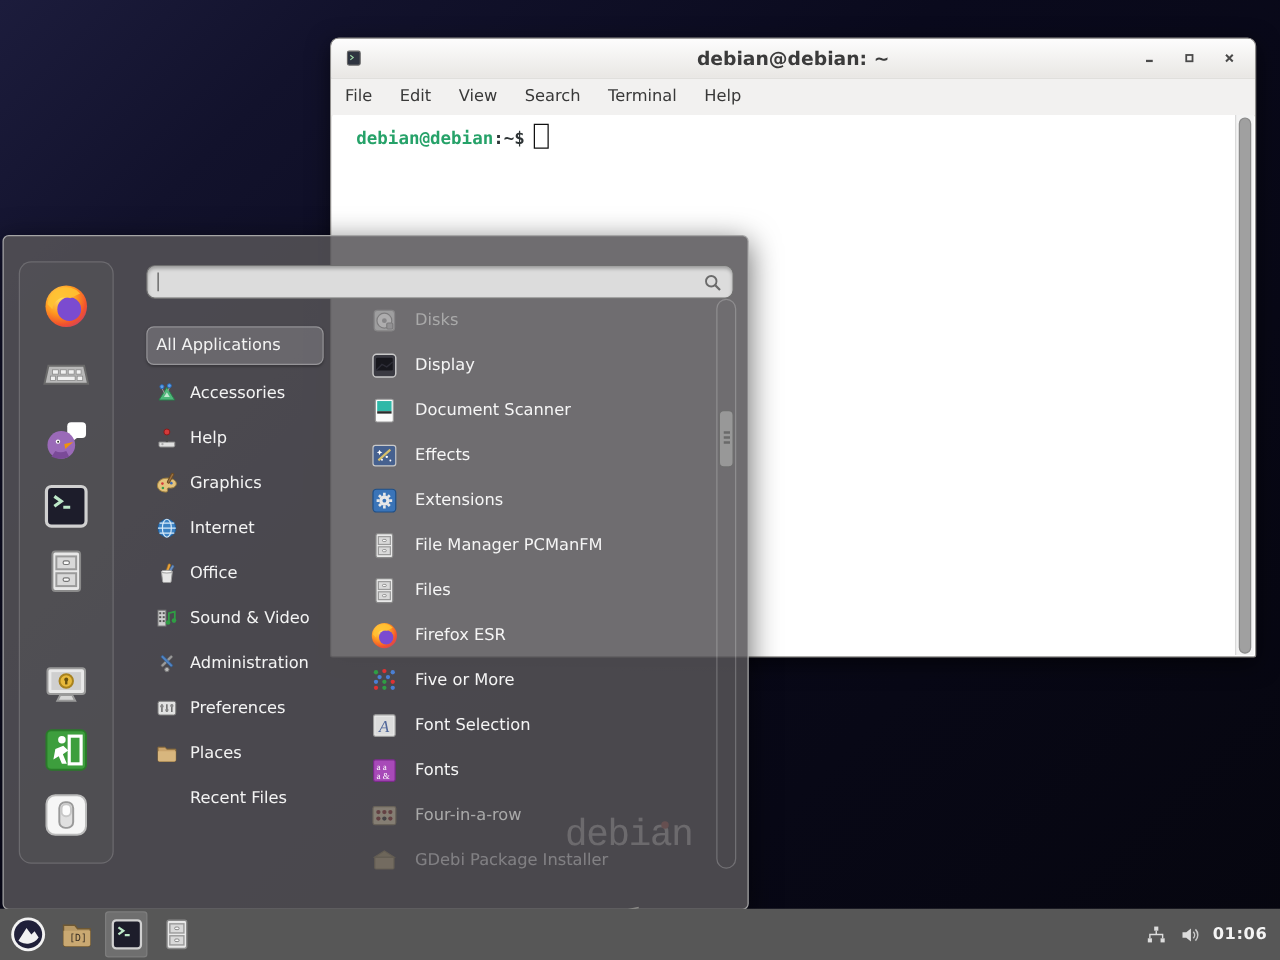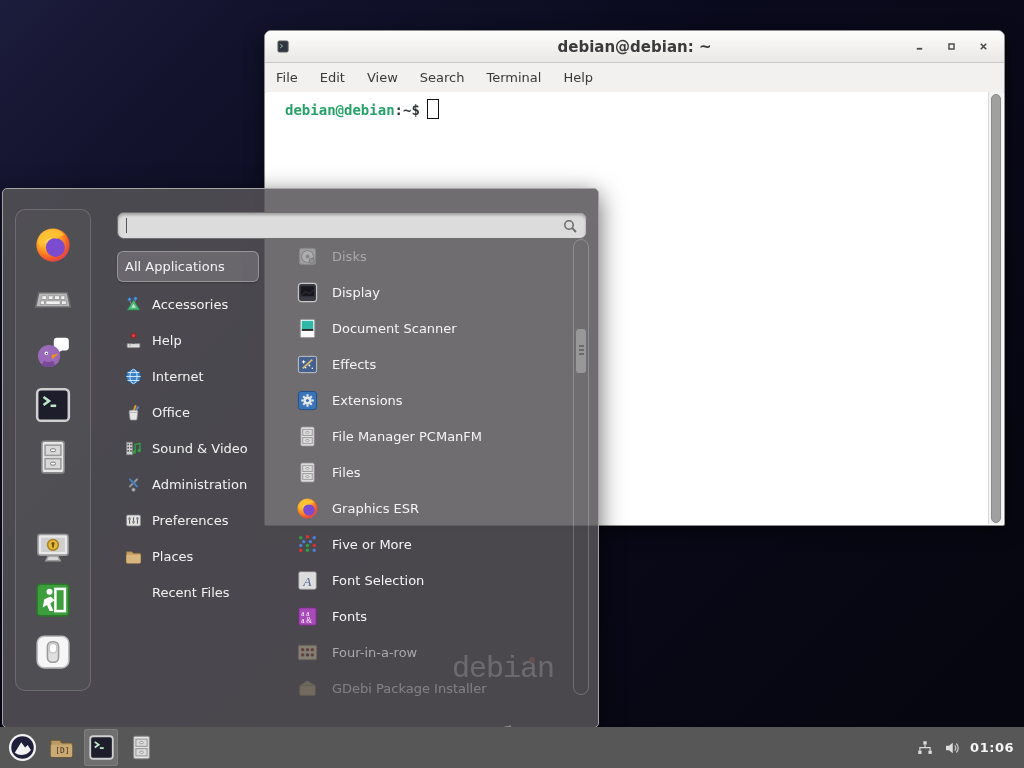--- a/index.html
+++ b/index.html
@@ -46,21 +46,21 @@
   .fav-1{top:16px}.fav-2{top:70px}.fav-3{top:123px}.fav-4{top:176px}
   .fav-5{top:228px}.fav-6{top:319px}.fav-7{top:371px}.fav-8{top:423px}
 
   .search-box{position:absolute;left:114px;top:23px;width:470px;height:27px;background:#dcdcdc;
     border:1px solid #6f6f6f;border-radius:7px;box-shadow:inset 0 2px 3px rgba(0,0,0,.28);
     display:flex;align-items:center;box-sizing:border-box;}
   .fake-caret{width:1px;height:15px;background:#555;margin-left:8px;flex:0 0 1px;}
   .search-input{flex:1;border:none;background:transparent;outline:none;font-size:13px;color:#222;padding:0 6px;font-family:inherit;}
   .search-icon{width:16px;height:16px;margin-right:8px;flex:0 0 16px;}
 
-  .cats{position:absolute;left:114px;top:61px;width:142px;}
+  .cats{position:absolute;left:114px;top:71px;width:142px;}
   .cat{height:36px;display:flex;align-items:center;gap:9px;padding:0 7px;box-sizing:border-box;}
   .cat.selected{height:31px;margin:1px 0 4px 0;background:rgba(255,255,255,.17);
     border:1px solid rgba(255,255,255,.3);border-radius:6px;box-shadow:0 1px 2px rgba(0,0,0,.25);}
   .ci{width:19px;height:19px;flex:0 0 19px;}
   .ci svg{width:100%;height:100%;}
   .cl{font-size:13px;color:#f3f3f3;white-space:nowrap;}
 
   .apps{position:absolute;left:262px;top:49px;width:306px;height:460px;overflow:hidden;}
   .app{height:36px;display:flex;align-items:center;gap:13px;padding-left:31px;box-sizing:border-box;}
   .ai{width:23px;height:23px;flex:0 0 23px;}
@@ -265,20 +265,32 @@
             <rect x="10.9" y="7" width="2.2" height="9" fill="#4a4a4a"></rect>
             <circle cx="12" cy="5.8" r="3" fill="#d43a3a" stroke="#8a1a1a"></circle>
             <circle cx="7.5" cy="18" r="1.2" fill="#aaa"></circle>
           </svg>
         </span>
         <span class="cl">Help</span>
       </div>
       <div class="cat">
         <span class="ci">
           <svg viewBox="0 0 24 24">
+            <path d="M12 7 C6 7 2.5 10.5 2.5 14.5 C2.5 18.5 6.5 21 11 21 C12.5 21 13 20 12.5 18.8 C12 17.5 13 16.5 14.5 16.8 C18 17.5 21.5 15.5 21.5 12.5 C21.5 9 17 7 12 7 Z" fill="#e3c27c" stroke="#a8873f"></path>
+            <circle cx="7.5" cy="12.5" r="1.3" fill="#d43a3a"></circle>
+            <circle cx="8" cy="17" r="1.3" fill="#3a9e4a"></circle>
+            <circle cx="16.5" cy="12" r="1.3" fill="#3a6ab8"></circle>
+            <rect x="14.5" y="1.5" width="2.4" height="11" rx="1.1" transform="rotate(28 15.7 7)" fill="#9a7242" stroke="#6a4a22"></rect>
+          </svg>
+        </span>
+        <span class="cl">Graphics</span>
+      </div>
+      <div class="cat">
+        <span class="ci">
+          <svg viewBox="0 0 24 24">
             <circle cx="12" cy="12" r="9" fill="#3b82c4" stroke="#1e5a94"></circle>
             <ellipse cx="12" cy="12" rx="4.5" ry="9" fill="none" stroke="#d6e9f8" stroke-width="1.2"></ellipse>
             <path d="M3 12 H21 M4.5 7 H19.5 M4.5 17 H19.5" stroke="#d6e9f8" stroke-width="1.2" fill="none"></path>
           </svg>
         </span>
         <span class="cl">Internet</span>
       </div>
       <div class="cat">
         <span class="ci">
           <svg viewBox="0 0 24 24">
@@ -441,21 +453,21 @@
         <span class="al">Files</span>
       </div>
       <div class="app">
         <span class="ai">
           <svg viewBox="0 0 24 24">
             <circle cx="12" cy="12" r="10.5" fill="url(#fxg)"></circle>
             <circle cx="13.5" cy="13.5" r="6" fill="#7b4bd0"></circle>
             <path d="M2.5 11 A 9.5 9.5 0 0 1 19 5.5 L14 8 A 6.5 6.5 0 0 0 5 13.5 Z" fill="#ffc132" opacity="0.9"></path>
           </svg>
         </span>
-        <span class="al">Graphics ESR</span>
+        <span class="al">Firefox ESR</span>
       </div>
       <div class="app">
         <span class="ai">
           <svg viewBox="0 0 24 24">
             <circle cx="5" cy="5" r="1.8" fill="#2f9e44"></circle>
             <circle cx="12" cy="4" r="1.8" fill="#e03131"></circle>
             <circle cx="19" cy="5" r="1.8" fill="#4a7fd4"></circle>
             <circle cx="8" cy="9" r="1.8" fill="#4a7fd4"></circle>
             <circle cx="15" cy="9" r="1.8" fill="#4a7fd4"></circle>
             <circle cx="5" cy="13" r="1.8" fill="#4a7fd4"></circle>

